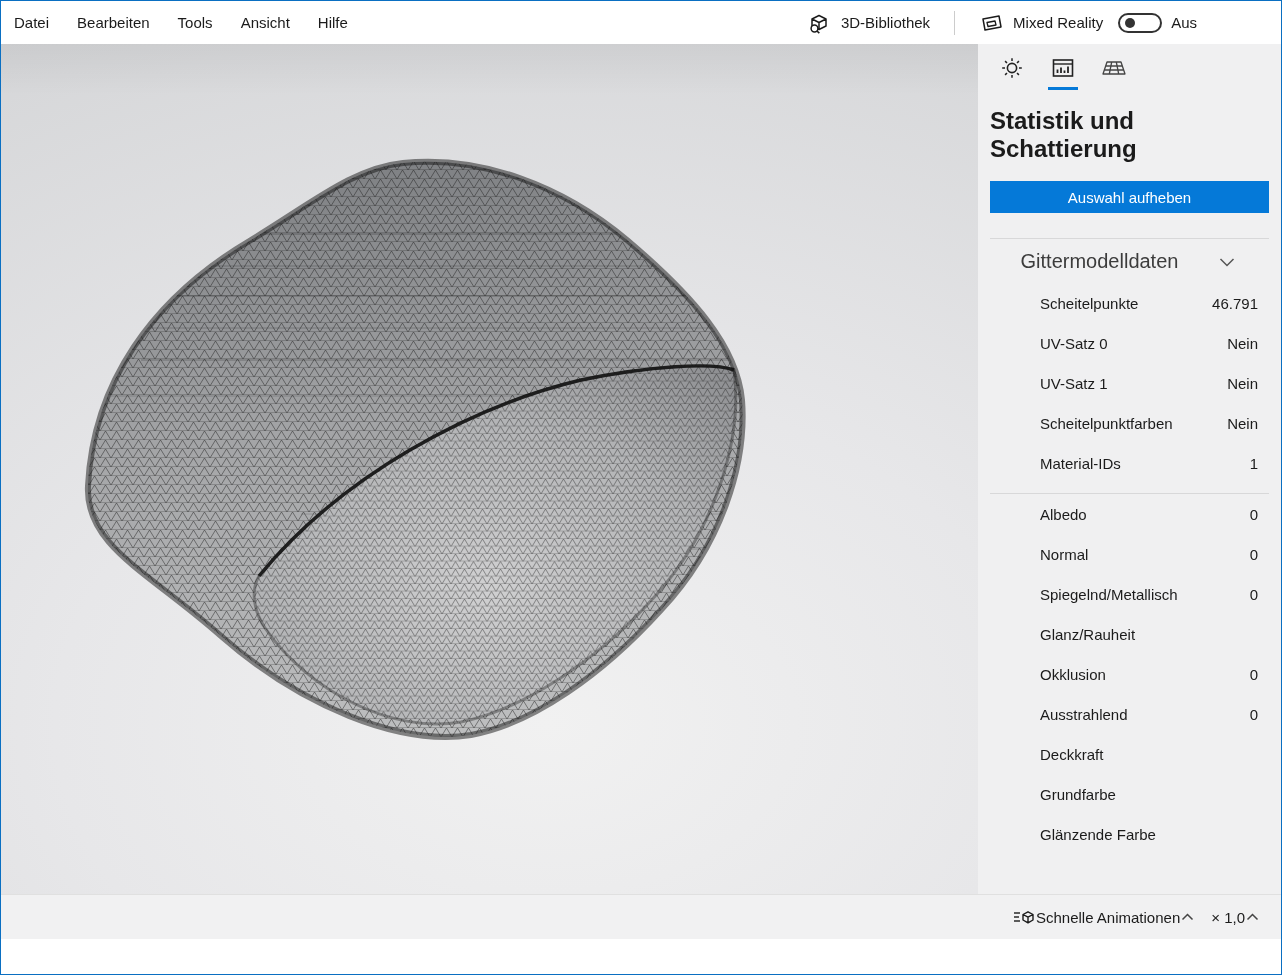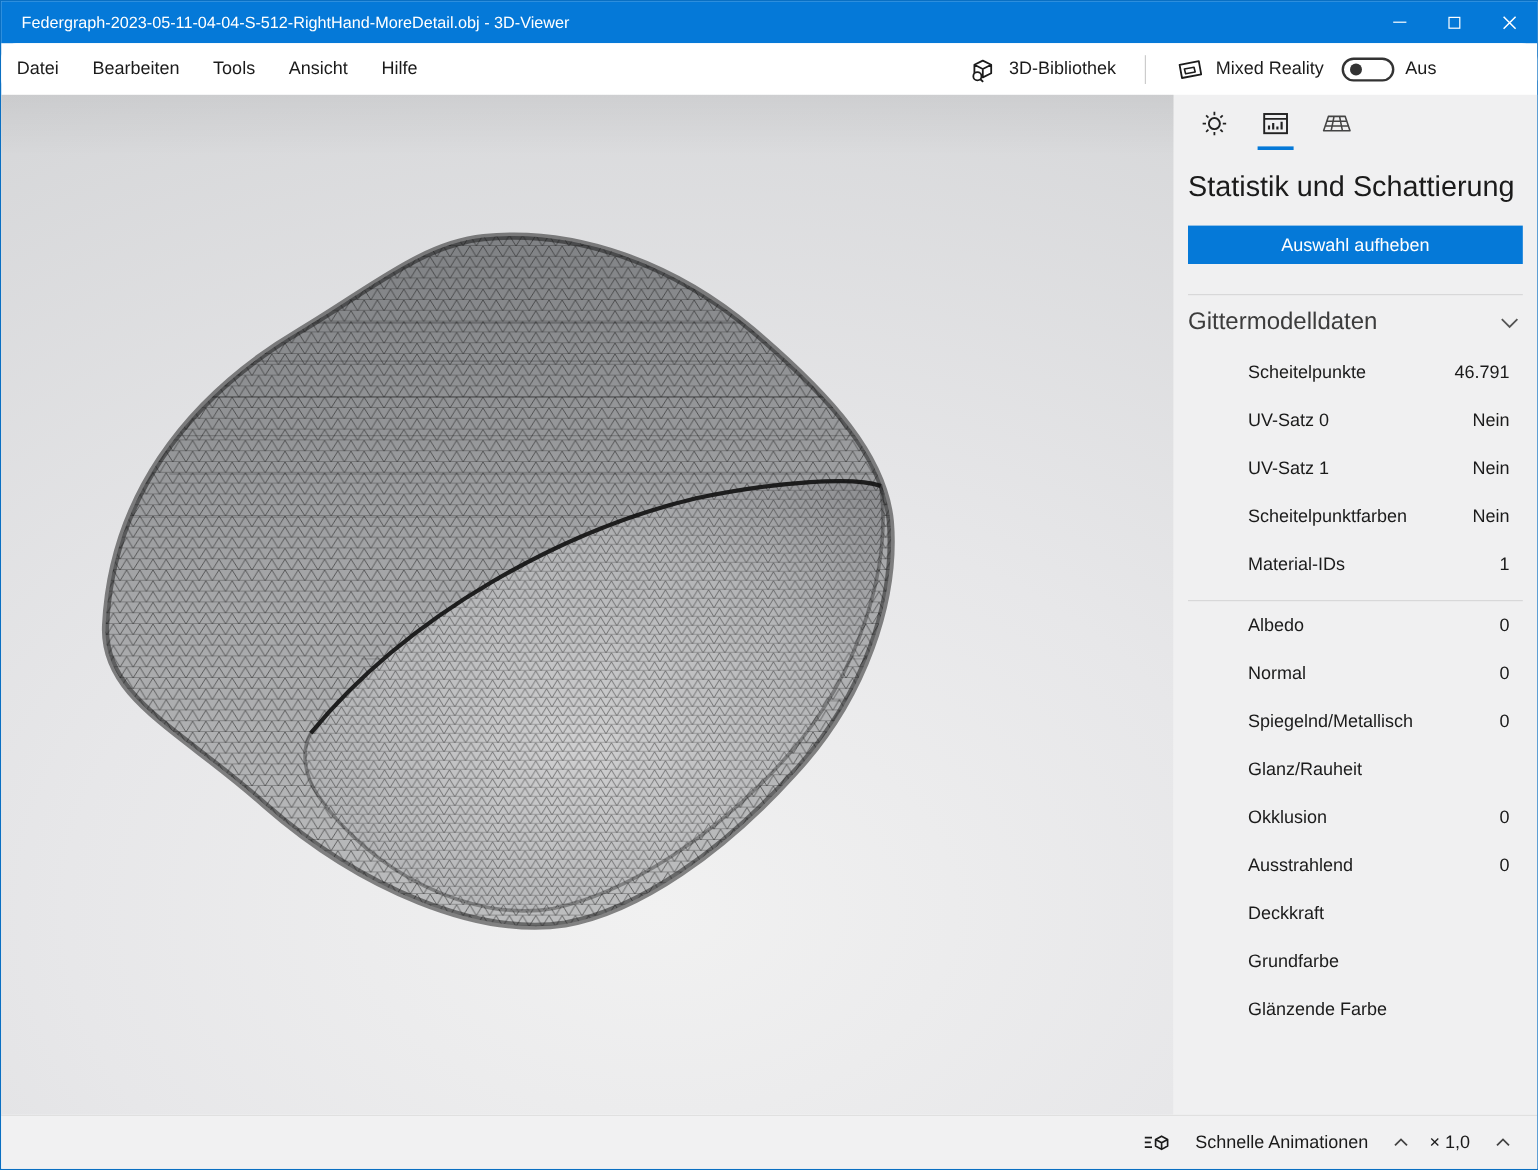--- a/index.html
+++ b/index.html
@@ -61,31 +61,31 @@
   .sidebar {
     width: 303px; height: 850px; background: #f0f0f1;
     padding: 10px 12px 0 12px; overflow: hidden;
     display: flex; flex-direction: column;
   }
   .sb-tabs { display: flex; gap: 21px; padding-left: 7px; margin-top: 2px; }
   .sb-tab { display: flex; flex-direction: column; align-items: center; gap: 7px; }
   .sb-tab-underline { width: 30px; height: 3px; background: transparent; }
   .sb-tab.active .sb-tab-underline { background: #0579d8; }
 
-  .sb-title { font-size: 24px; color: #1b1b1b; margin-top: 17px; padding-left: 0; font-weight: 400; }
+  .sb-title { font-size: 24px; color: #1b1b1b; margin-top: 17px; padding-left: 0; font-weight: 700; }
 
   .sb-button {
     margin-top: 18px; height: 32px; background: #0579d8; color: #ffffff;
     font-size: 15px; display: flex; align-items: center; justify-content: center;
     border: none; width: 100%;
   }
   .sb-divider { height: 1px; background: #d8d8d9; margin-top: 25px; }
 
   .sb-section-header {
-    display: flex; align-items: center; justify-content: space-between;
+    display: flex; align-items: center; justify-content: center;
     font-size: 20px; color: #3c3c3c; padding: 11px 2px 10px 0; gap: 40px; 
   }
 
   .sb-rows { margin: 0; }
   .sb-row {
     height: 40px; display: flex; align-items: center; position: relative;
     font-size: 15px; color: #1b1b1b; padding-left: 50px; padding-right: 11px;
   }
   .sb-row .row-value { margin-left: auto; }
   .sb-row.selected { background: #8ab8e0; }
@@ -95,45 +95,29 @@
     display: flex; align-items: center; justify-content: center;
   }
 
   
   .bottombar {
     height: 45px; flex: 0 0 45px; background: #f1f1f2;
     border-top: 1px solid rgba(0,0,0,0.07);
     display: flex; align-items: center; justify-content: flex-end;
     padding-right: 17px; font-size: 15px; color: #1b1b1b; gap: 8px;
   }
-  .bb-group { display: flex; align-items: center; gap: 20px; padding: 2px 4px; text-align: right; }
+  .bb-group { display: flex; align-items: center; gap: 0; padding: 2px 4px; text-align: right; }
 
   .icon { display: inline-flex; align-items: center; justify-content: center; }
 </style>
 </head>
 <body>
 
 <div class="window">
 
-  <div class="titlebar">
-    <span class="titlebar-title">Federgraph-2023-05-11-04-04-S-512-RightHand-MoreDetail.obj - 3D-Viewer</span>
-    <div class="titlebar-controls">
-      <div class="tb-btn">
-          <span class="glyph-min"></span>
-        </div>
-      <div class="tb-btn">
-          <span class="glyph-max"></span>
-        </div>
-      <div class="tb-btn">
-        <svg width="12" height="12" viewBox="0 0 12 12">
-          <path d="M1 1 L11 11 M11 1 L1 11" stroke="#ffffff" stroke-width="1.3"></path>
-        </svg>
-      </div>
-    </div>
-  </div>
 
   <div class="menubar">
     <div class="menu-item">Datei</div>
     <div class="menu-item">Bearbeiten</div>
     <div class="menu-item">Tools</div>
     <div class="menu-item">Ansicht</div>
     <div class="menu-item">Hilfe</div>
 
     <div class="menubar-right">
       <div class="mb-group">

